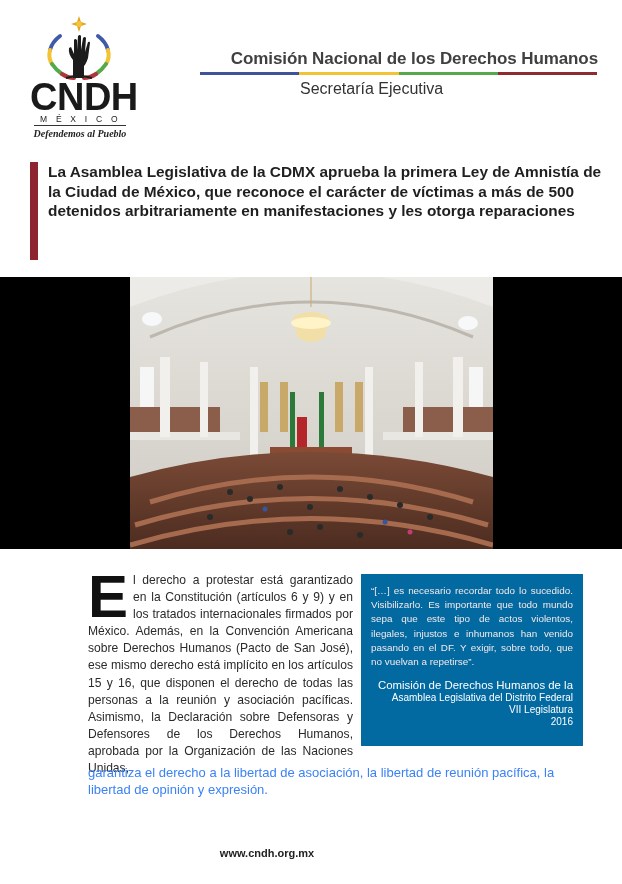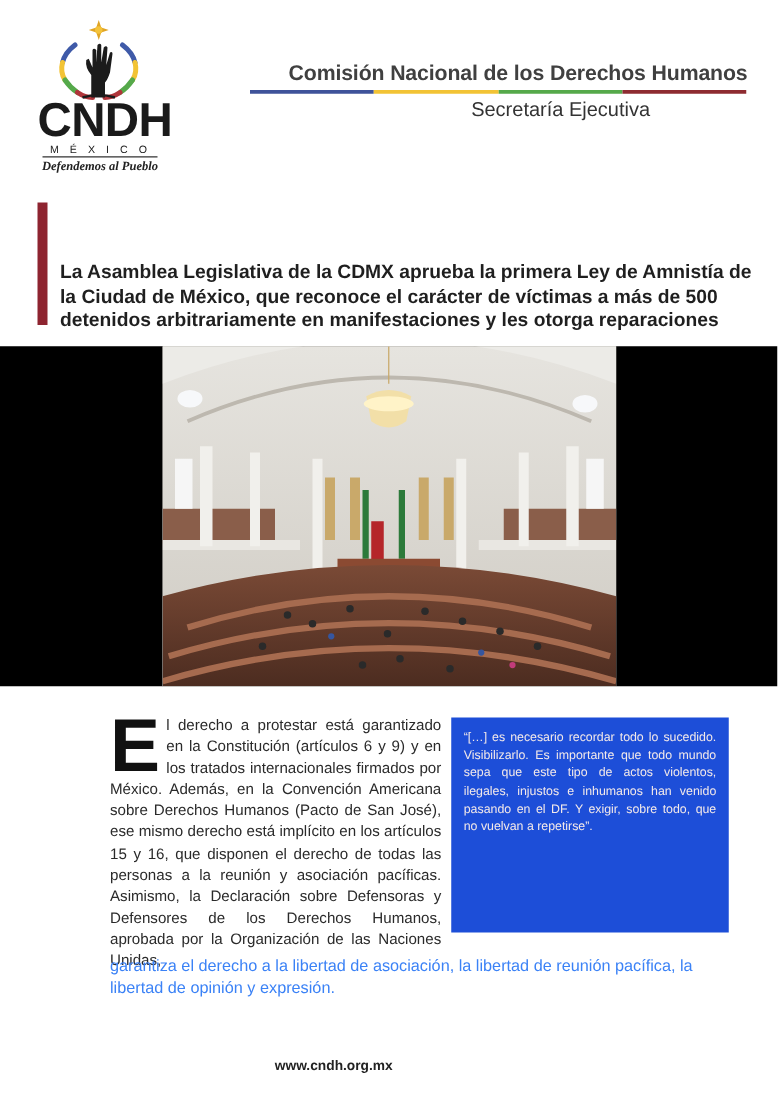--- a/index.html
+++ b/index.html
@@ -9,24 +9,24 @@
     .logo { position: absolute; left: 28px; top: 14px; width: 100px; height: 124px; }
     .logo svg { position: absolute; left: 12px; top: 0; }
     .logo .cndh { position: absolute; left: 2px; top: 68px; width: 100px; font-family: "Liberation Sans", sans-serif; font-weight: 700; font-size: 38px; letter-spacing: -0.5px; color: #1a1a1a; text-align: right; line-height: 30px; }
     .logo .mexico { position: absolute; left: 4px; top: 100px; width: 96px; font-family: "Liberation Sans", sans-serif; font-size: 8.5px; letter-spacing: 8.8px; color: #222; padding-left: 8px; }
     .logo .rule { position: absolute; left: 6px; top: 111px; width: 92px; height: 1px; background: #333; }
     .logo .motto { position: absolute; left: 0; top: 114px; width: 104px; font-family: "Liberation Serif", serif; font-style: italic; font-weight: 700; font-size: 10px; color: #222; text-align: center; }
 
     .org-title { position: absolute; left: 200px; top: 49px; width: 398px; text-align: right; font-family: "Liberation Sans", sans-serif; font-weight: 700; font-size: 17px; color: #404040; white-space: nowrap; letter-spacing: -0.1px; }
     .color-bar { position: absolute; left: 200px; top: 72px; width: 397px; height: 3px; display: flex; }
     .color-bar span { flex: 1; height: 3px; }
-    .org-subtitle { position: absolute; left: 300px; top: 80px; width: 297px; text-align: center; font-family: "Liberation Sans", sans-serif; font-size: 16px; color: #333; }
+    .org-subtitle { position: absolute; left: 300px; top: 80px; width: 297px; text-align: left; font-family: "Liberation Sans", sans-serif; font-size: 16px; color: #333; }
 
     .headline-bar { position: absolute; left: 30px; top: 162px; width: 8px; height: 98px; }
-    .headline { position: absolute; left: 48px; top: 162px; width: 560px; font-family: "Liberation Sans", sans-serif; font-weight: 700; font-size: 15.4px; line-height: 19.5px; color: #1f1f1f; margin-top: 46px; }
+    .headline { position: absolute; left: 48px; top: 162px; width: 560px; font-family: "Liberation Sans", sans-serif; font-weight: 700; font-size: 15.4px; line-height: 19.5px; color: #1f1f1f; }
     .date { position: absolute; left: 48px; top: 244px; font-family: "Liberation Sans", sans-serif; font-size: 12px; color: #333; margin-top: 39px; }
 
     .photo-band { position: absolute; left: 0; top: 277px; width: 622px; height: 272px; background: #000; }
     .photo { position: absolute; left: 130px; top: 0; width: 363px; height: 272px; overflow: hidden; background: #d9d6cf; }
     .photo svg { display: block; }
 
     .body-text { position: absolute; left: 88px; top: 572px; width: 265px; font-family: "Liberation Sans", sans-serif; font-size: 12.1px; line-height: 17.1px; color: #2a2a2a; text-align: justify; }
     .drop-cap { float: left; font-family: "Liberation Sans", sans-serif; font-weight: 700; font-size: 60px; line-height: 46px; height: 48px; margin: 2px 5px 0 0; color: #111; }
     .body-tail { position: absolute; left: 88px; top: 764px; width: 470px; font-family: "Liberation Sans", sans-serif; font-size: 13px; line-height: 17.1px; color: #3b82f6; }
 
@@ -163,17 +163,23 @@
     </svg>
   </div>
 </div>
 
 <div class="body-text">
   <span class="drop-cap">E</span>
   <span>l derecho a protestar está garantizado en la Constitución (artículos 6 y 9) y en los tratados internacionales firmados por México. Además, en la Convención Americana sobre Derechos Humanos (Pacto de San José), ese mismo derecho está implícito en los artículos 15 y 16, que disponen el derecho de todas las personas a la reunión y asociación pacíficas. Asimismo, la Declaración sobre Defensoras y Defensores de los Derechos Humanos, aprobada por la Organización de las Naciones Unidas,</span>
 </div>
 <div class="body-tail">garantiza el derecho a la libertad de asociación, la libertad de reunión pacífica, la libertad de opinión y expresión.</div>
 
-<div class="quote-box" style="background:#1d4ed8">
+<div class="quote-box" style="background:#0369a1">
   <div class="quote-text">“[…] es necesario recordar todo lo sucedido. Visibilizarlo. Es importante que todo mundo sepa que este tipo de actos violentos, ilegales, injustos e inhumanos han venido pasando en el DF. Y exigir, sobre todo, que no vuelvan a repetirse”.</div>
+  <div class="quote-source">
+    <div class="l1">Comisión de Derechos Humanos de la</div>
+    <div class="l2">Asamblea Legislativa del Distrito Federal</div>
+    <div class="l2">VII Legislatura</div>
+    <div class="l2">2016</div>
+  </div>
 </div>
 
 <div class="footer-url">www.cndh.org.mx</div>
 
 </body></html>

